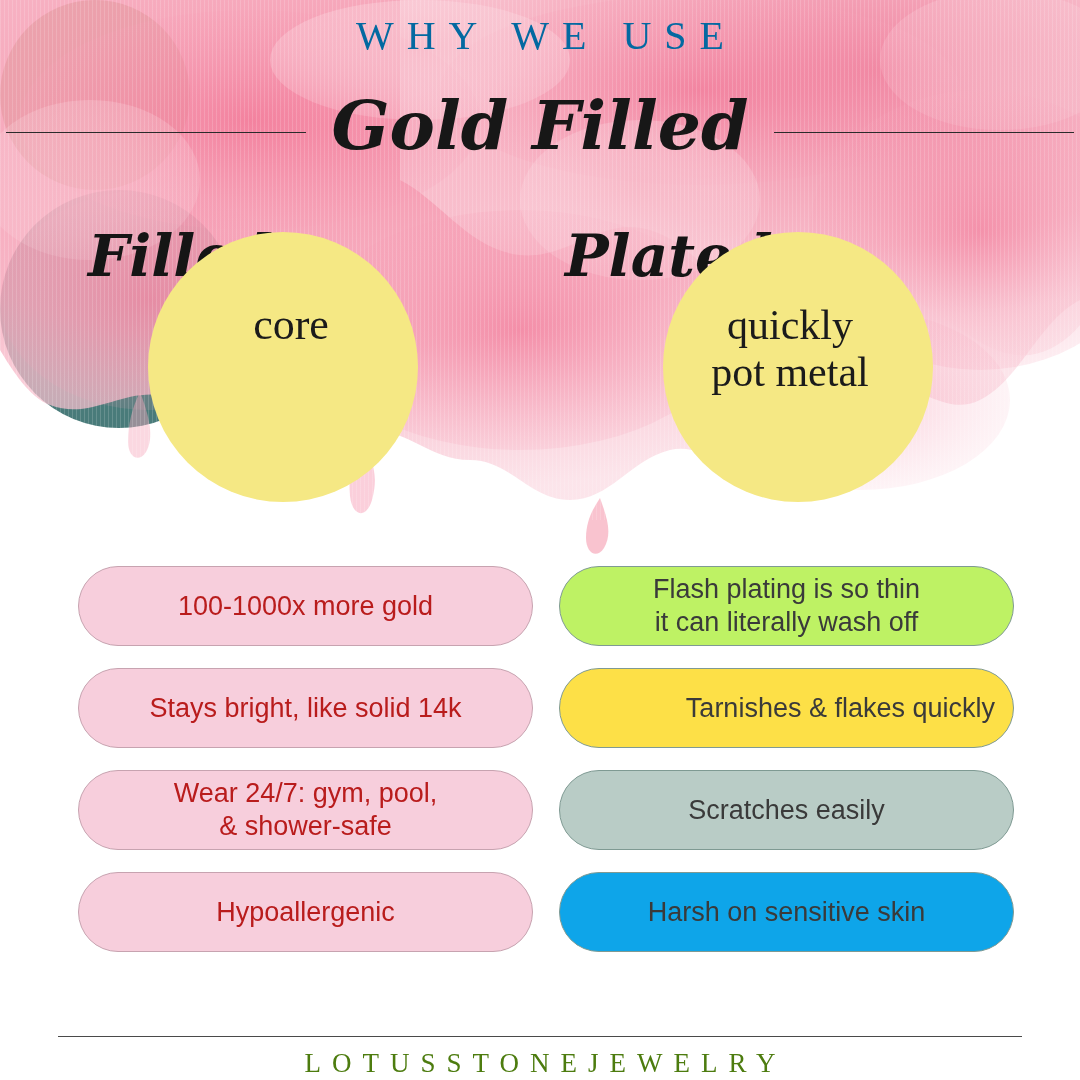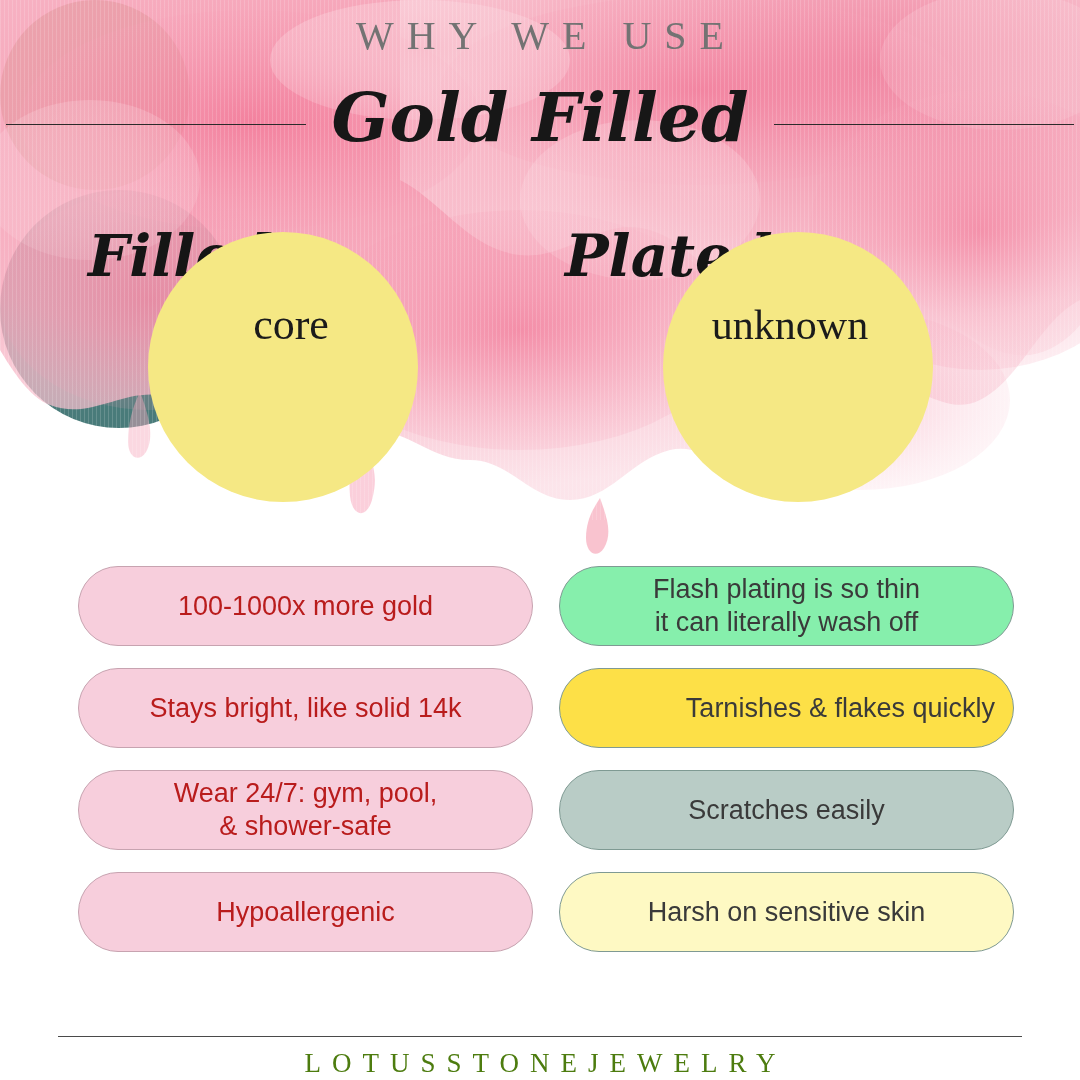--- a/index.html
+++ b/index.html
@@ -46,27 +46,27 @@
   .header {
     position: absolute;
     left: 0; top: 0;
     width: 1080px;
     text-align: center;
   }
   .kicker {
     font-family: "Liberation Serif", serif;
     font-size: 40px;
     letter-spacing: 13px;
-    color: #737373;
+    color: #0369a1;
     padding-top: 12px;
     text-indent: 13px;
   }
   .title-row {
     position: relative;
-    margin-top: 12px;
+    margin-top: 20px;
     height: 90px;
   }
   .title-rule {
     position: absolute;
     top: 53px;
     height: 1px;
     background: #2b2b2b;
   }
   .title-rule.left { left: 6px; width: 300px; }
   .title-rule.right { right: 6px; width: 300px; }
@@ -271,49 +271,50 @@
   <div class="ring ring-filled" style="background: rgb(245, 232, 132);"></div>
   <div class="core-filled" style="background: rgb(163, 156, 98);"></div>
   <div class="core-text filled">
     <div>core</div>
   </div>
 
   <div class="col-label label-plated">Plated</div>
   <div class="ring ring-plated" style="background: rgb(245, 232, 132);"></div>
   <div class="core-plated" style="background: rgb(73, 123, 122);"></div>
   <div class="core-text plated">
-    <div>unknown</div>
+    <div>quickly</div>
+    <div>pot metal</div>
   </div>
 
   <div class="grid">
     <div class="pill pink" style="background: rgb(247, 206, 220);">
       <span>100-1000x more gold</span>
     </div>
-    <div class="pill sage" style="background: #86efac; justify-content: center;">
+    <div class="pill sage" style="background: #bef264; justify-content: center;">
       <span>Flash plating is so thin<br>it can literally wash off</span>
     </div>
 
     <div class="pill pink" style="background: rgb(247, 206, 220);">
       <span>Stays bright, like solid 14k</span>
     </div>
     <div class="pill sage" style="background: #fde047; justify-content: flex-end;">
       <span>Tarnishes &amp; flakes quickly</span>
     </div>
 
     <div class="pill pink" style="background: rgb(247, 206, 220); text-align: center;">
       <span>Wear 24/7: gym, pool,<br>&amp; shower-safe</span>
     </div>
     <div class="pill sage" style="background: rgb(185, 204, 198);">
       <span>Scratches easily</span>
     </div>
 
     <div class="pill pink" style="background: rgb(247, 206, 220);">
       <span>Hypoallergenic</span>
     </div>
-    <div class="pill sage" style="background: #fef9c3;">
+    <div class="pill sage" style="background: #0ea5e9;">
       <span>Harsh on sensitive skin</span>
     </div>
   </div>
 
   <div class="footer-rule"></div>
   <div class="footer-brand">LOTUSSTONEJEWELRY</div>
 
 </div>
 
 </body></html>

